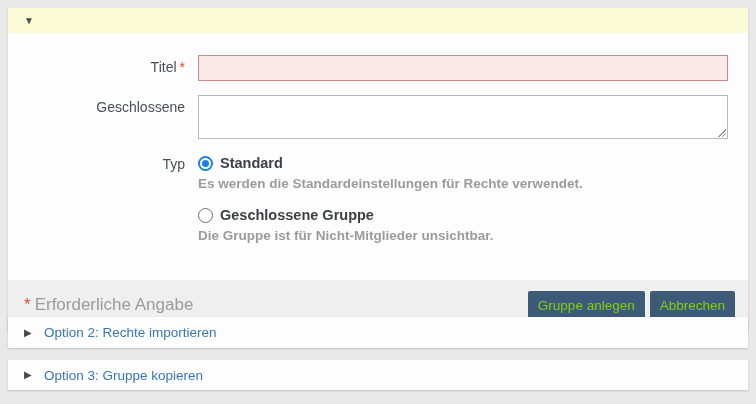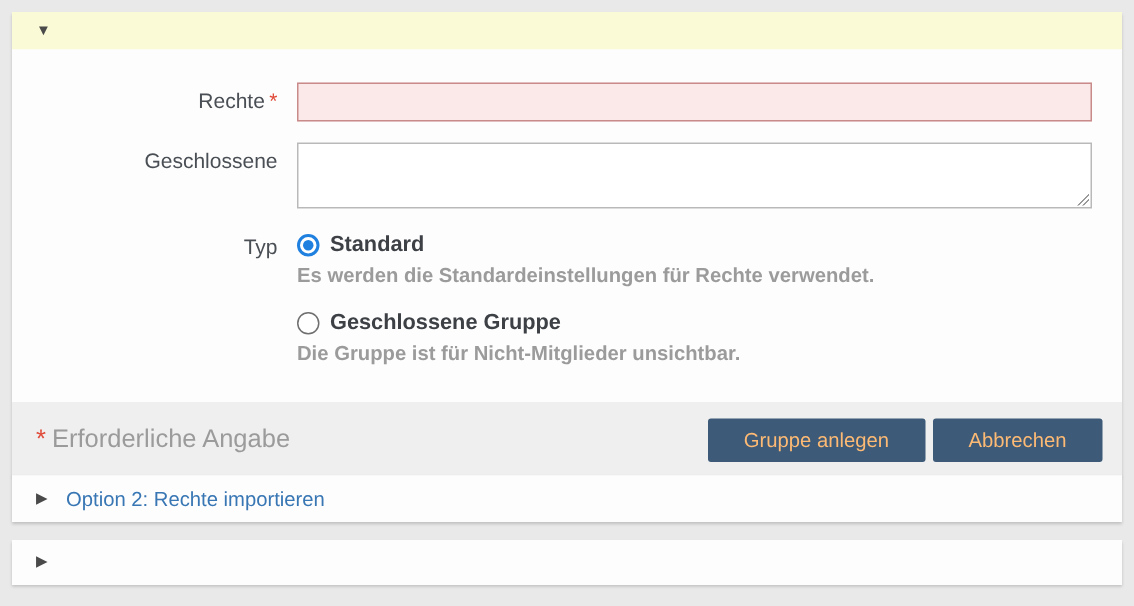--- a/index.html
+++ b/index.html
@@ -45,21 +45,21 @@
 
   .form-body {
     background: #fdfdfd;
     padding: 22px 0 19px 0;
   }
   .form-row {
     display: flex;
     align-items: flex-start;
     margin-bottom: 14px;
   }
-  .form-row:last-child { margin-bottom: 0; }
+  .form-row:last-child { margin-bottom: 12px; }
   .label-col {
     width: 190px;
     flex: 0 0 190px;
     text-align: right;
     padding-right: 13px;
     padding-top: 4px;
     color: #4a4f55;
     font-size: 14px;
   }
   .required-star { color: #e04b3a; margin-left: 3px; }
@@ -143,45 +143,45 @@
     background: #efefef;
     display: flex;
     align-items: center;
     padding: 0 13px 0 16px;
   }
   .required-note { color: #9b9b9b; font-size: 17px; }
   .required-note .required-star { margin: 0 4px 0 0; }
   .footer-spacer { flex: 1; }
   .btn {
     background: #3d5a78;
-    color: #fdba74;
+    color: #84cc16;
     border: none;
     font-family: inherit;
     font-size: 13.5px;
-    padding: 7px 24px;
+    padding: 7px 10px;
     margin-left: 5px;
     border-radius: 2px;
     cursor: pointer;
   }
 </style>
 </head>
 <body>
 
 <div class="stage">
 
   <div class="panel" id="panel-option1">
     <div class="acc-header expanded">
       <span class="caret">▼</span>
     </div>
 
     <div class="form-body">
 
       <div class="form-row">
         <div class="label-col">
-          <span>Rechte</span><span class="required-star">*</span>
+          <span>Titel</span><span class="required-star">*</span>
         </div>
         <div class="field-col">
           <input class="titel-input" type="text" value="" style="">
         </div>
       </div>
 
       <div class="form-row">
         <div class="label-col">Geschlossene</div>
         <div class="field-col">
           <div class="textarea-wrap">
@@ -228,16 +228,17 @@
   <div class="panel" id="panel-option2">
     <div class="acc-header">
       <span class="caret">▶</span>
       <span>Option 2: Rechte importieren</span>
     </div>
   </div>
 
   <div class="panel" id="panel-option3">
     <div class="acc-header">
       <span class="caret">▶</span>
+      <span>Option 3: Gruppe kopieren</span>
     </div>
   </div>
 
 </div>
 
 </body></html>

